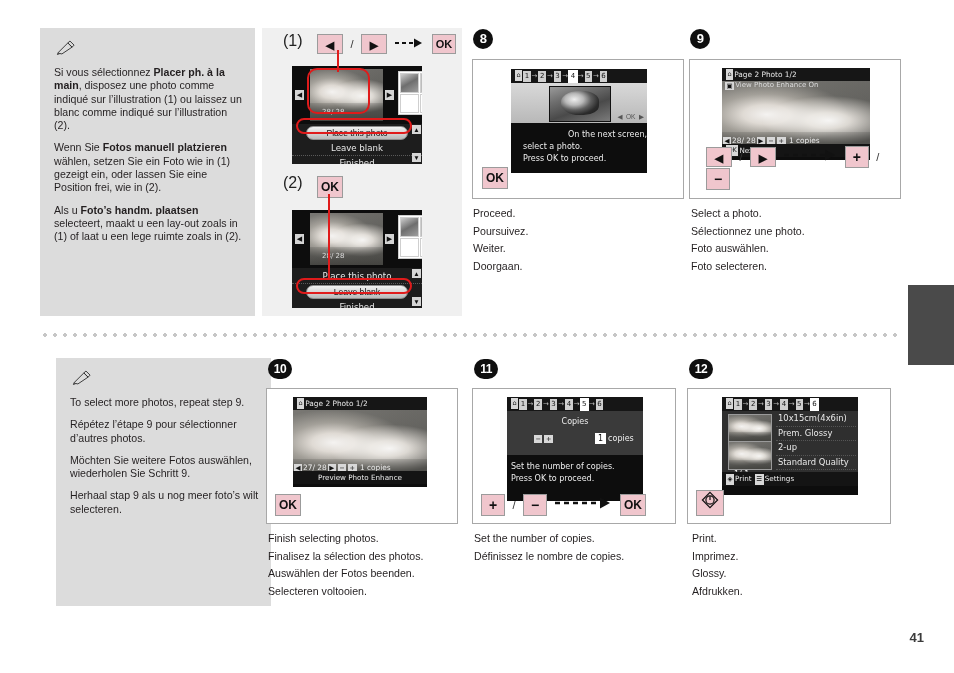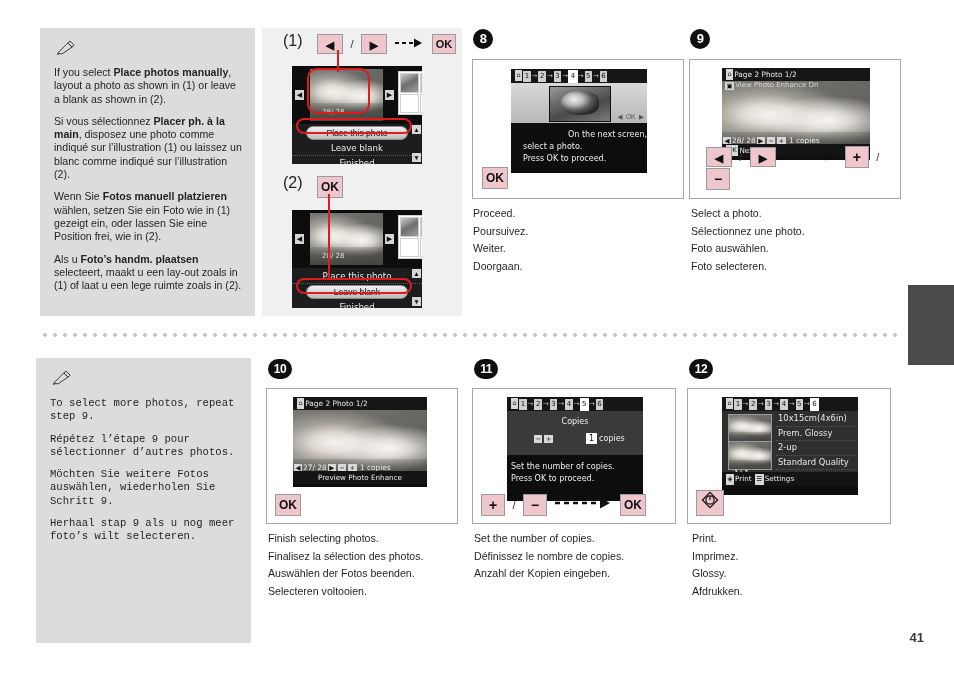--- a/index.html
+++ b/index.html
@@ -125,21 +125,20 @@
   <div class="page-num">41</div>
 
   <div class="dotted-sep"></div>
 
   <div class="note" style="left:40px;top:28px;width:215px;height:288px;">
     <svg class="pen" viewBox="0 0 26 18">
       <path d="M2 15 L14 3 L19 8 L7 16 Z" fill="none" stroke="#333" stroke-width="1.1"></path>
       <path d="M14 3 L16.5 0.8 L21.4 5.6 L19 8 Z" fill="none" stroke="#333" stroke-width="1.1"></path>
       <path d="M2 15 L1 17.2 L4.2 16.4 Z" fill="#333"></path>
     </svg>
-    <p><span>If you select </span><b>Place photos manually</b><span>, layout a photo as shown in (1) or leave a blank as shown in (2).</span></p>
     <p><span>Si vous sélectionnez </span><b>Placer ph. à la main</b><span>, disposez une photo comme indiqué sur l’illustration (1) ou laissez un blanc comme indiqué sur l’illustration (2).</span></p>
     <p><span>Wenn Sie </span><b>Fotos manuell platzieren</b><span> wählen, setzen Sie ein Foto wie in (1) gezeigt ein, oder lassen Sie eine Position frei, wie in (2).</span></p>
     <p><span>Als u </span><b>Foto’s handm. plaatsen</b><span> selecteert, maakt u een lay-out zoals in (1) of laat u een lege ruimte zoals in (2).</span></p>
   </div>
 
   <div class="illus" style="left:262px;top:28px;width:200px;height:288px;background:#f0f0f0;">
 
     <div style="position:absolute;left:21px;top:4px;font-size:16px;color:#222;">(1)</div>
     <div style="position:absolute;left:55px;top:6px;">
       <span class="key key-arrow">◀</span>
@@ -267,21 +266,21 @@
       <span class="key key-pm">−</span>
     </div>
   </div>
   <div class="caption" style="left:691px;top:205px;">
     <div>Select a photo.</div>
     <div>Sélectionnez une photo.</div>
     <div>Foto auswählen.</div>
     <div>Foto selecteren.</div>
   </div>
 
-  <div class="note" style="left:36px;top:358px;width:215px;height:285px;font-family:Liberation Mono, monospace;">
+  <div class="note" style="left:56px;top:358px;width:215px;height:248px;">
     <svg class="pen" viewBox="0 0 26 18">
       <path d="M2 15 L14 3 L19 8 L7 16 Z" fill="none" stroke="#333" stroke-width="1.1"></path>
       <path d="M14 3 L16.5 0.8 L21.4 5.6 L19 8 Z" fill="none" stroke="#333" stroke-width="1.1"></path>
       <path d="M2 15 L1 17.2 L4.2 16.4 Z" fill="#333"></path>
     </svg>
     <p>To select more photos, repeat step 9.</p>
     <p>Répétez l’étape 9 pour sélectionner d’autres photos.</p>
     <p>Möchten Sie weitere Fotos auswählen, wiederholen Sie Schritt 9.</p>
     <p>Herhaal stap 9 als u nog meer foto’s wilt selecteren.</p>
   </div>
@@ -315,21 +314,21 @@
   <div class="panel" style="left:472px;top:388px;width:204px;height:136px;">
     <div class="lcd" style="left:34px;top:8px;width:136px;height:104px;">
       <div class="lcd-bar crumbs">
         <span class="miniico">⌂</span><span class="crumb">1</span><span class="arrowc">→</span><span class="crumb">2</span><span class="arrowc">→</span><span class="crumb">3</span><span class="arrowc">→</span><span class="crumb">4</span><span class="arrowc">→</span><span class="crumb on">5</span><span class="arrowc">→</span><span class="crumb">6</span>
       </div>
       <div style="background:#3a3a3a;height:44px;position:relative;">
         <div class="lcd-center" style="padding-top:5px;">Copies</div>
         <div style="position:absolute;left:26px;top:23px;color:#eee;font-size:8px;font-family:'DejaVu Sans',sans-serif;">
           <span class="miniico">−</span><span class="miniico">+</span>
         </div>
-        <div style="position:absolute;left:77px;top:22px;color:#eee;font-size:8px;font-family:'DejaVu Sans',sans-serif;">
+        <div style="position:absolute;left:86px;top:22px;color:#eee;font-size:8px;font-family:'DejaVu Sans',sans-serif;">
           <span class="copybox">1</span><span>copies</span>
         </div>
       </div>
       <div style="padding:6px 0 0 4px;">
         <div class="lcd-center" style="text-align:left;">Set the number of copies.</div>
         <div class="lcd-center" style="text-align:left;">Press  OK  to proceed.</div>
       </div>
     </div>
     <div style="position:absolute;left:8px;bottom:7px;">
       <span class="key key-pm">+</span>
@@ -340,21 +339,20 @@
             <line x1="0" y1="7" x2="45" y2="7" stroke="#111" stroke-width="2.4" stroke-dasharray="5,4"></line>
             <path d="M45 1.5 L55 7 L45 12.5 Z" fill="#111"></path>
           </svg>
       </span>
       <span class="key key-ok-lg">OK</span>
     </div>
   </div>
   <div class="caption" style="left:474px;top:530px;">
     <div>Set the number of copies.</div>
     <div>Définissez le nombre de copies.</div>
-    <div>Anzahl der Kopien eingeben.</div>
   </div>
 
   <div class="badge wide" style="left:689px;top:359px;">12</div>
   <div class="panel" style="left:687px;top:388px;width:204px;height:136px;">
     <div class="lcd" style="left:34px;top:8px;width:136px;height:98px;">
       <div class="lcd-bar crumbs">
         <span class="miniico">⌂</span><span class="crumb">1</span><span class="arrowc">→</span><span class="crumb">2</span><span class="arrowc">→</span><span class="crumb">3</span><span class="arrowc">→</span><span class="crumb">4</span><span class="arrowc">→</span><span class="crumb">5</span><span class="arrowc">→</span><span class="crumb on">6</span>
       </div>
       <div style="position:relative;height:75px;background:#2f2f2f;">
         <div style="position:absolute;left:6px;top:3px;width:42px;height:54px;border:1px solid #9a9a9a;">

